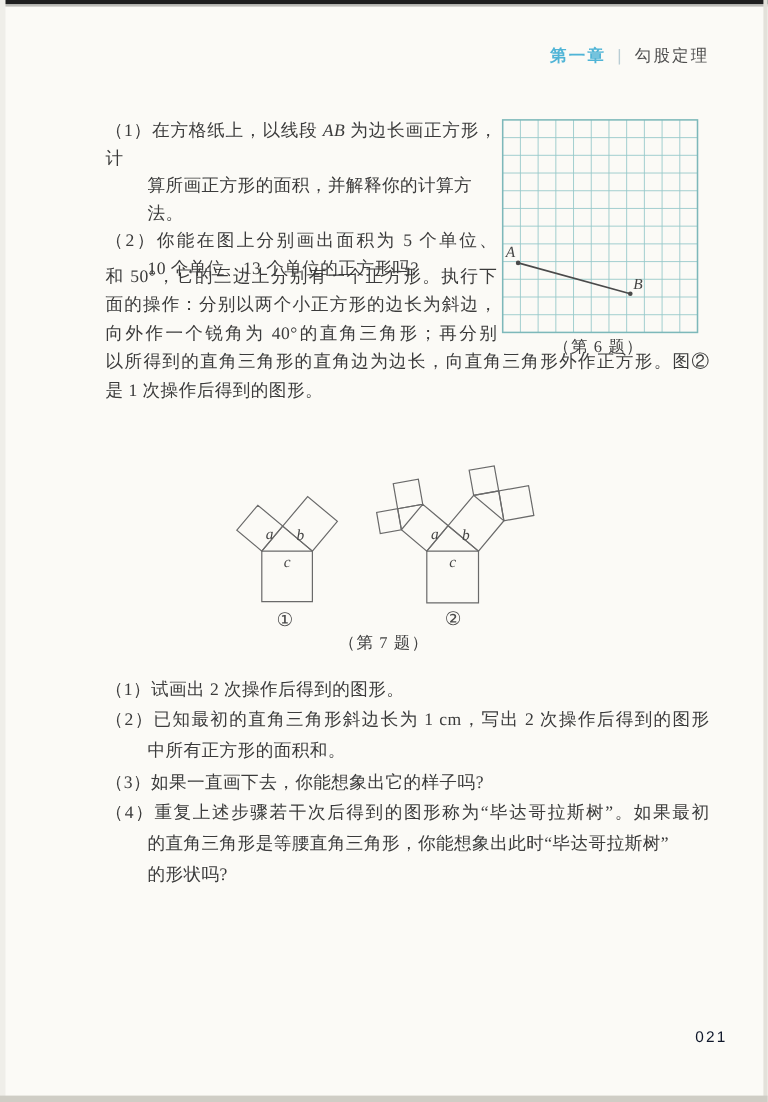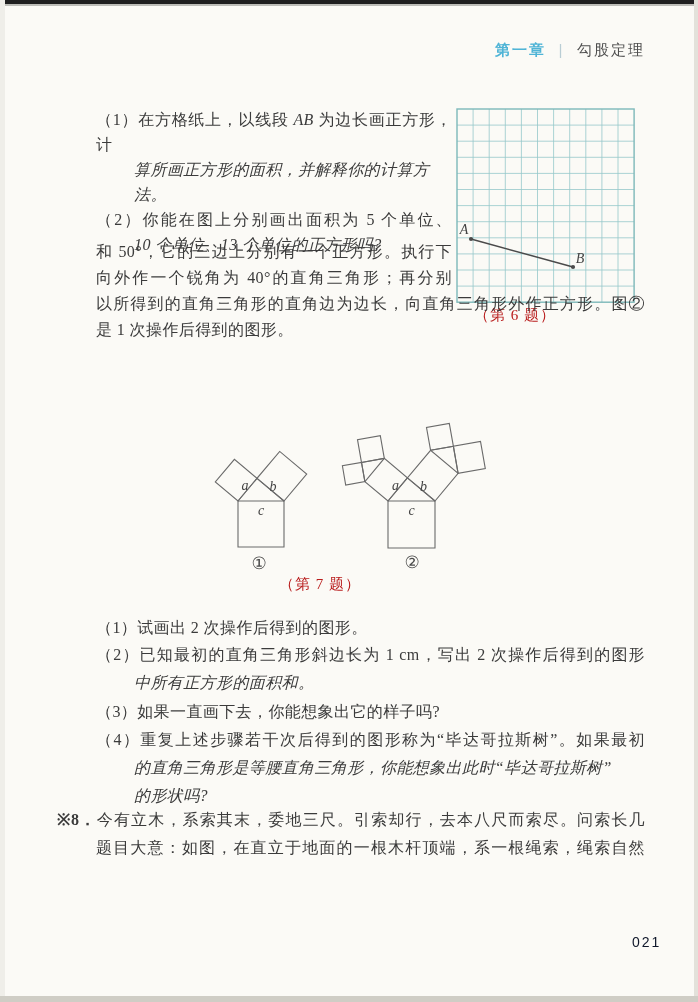--- a/index.html
+++ b/index.html
@@ -5,47 +5,47 @@
   html,body{margin:0;padding:0;}
   body{width:698px;height:1002px;position:relative;background:#fbfaf6;
        font-family:"Liberation Serif","DejaVu Serif",serif;color:#3b3b3b;overflow:hidden;}
   .edge-top{position:absolute;left:0;top:0;width:698px;height:4px;background:#1f1f1f;}
   .edge-top2{position:absolute;left:0;top:4px;width:698px;height:2px;background:#bdbdb8;}
   .edge-bottom{position:absolute;left:0;top:996px;width:698px;height:6px;background:#cfcdc5;}
   .edge-right{position:absolute;left:694px;top:0;width:4px;height:1002px;background:#e3e1da;}
   .edge-left{position:absolute;left:0;top:0;width:5px;height:1002px;background:#efeee9;}
 
   header{position:absolute;top:41px;right:53px;font-size:15px;letter-spacing:2px;
-         font-family:Liberation Mono, monospace;}
+         font-family:Liberation Sans, sans-serif;}
   header .chap{color:#4fb4d6;font-weight:bold;}
   header .sep{color:#b9cdd4;margin:0 10px;font-weight:normal;}
   header .title{color:#4e4e4e;}
 
   section{position:absolute;font-size:16px;letter-spacing:0.4px;}
   .line{text-align:left;}
   .j{text-align:justify;text-align-last:justify;}
   .pnum{font-weight:bold;display:inline-block;width:28px;}
   .pnum8{font-weight:bold;display:inline-block;width:39px;}
   .ind1{padding-left:28px;}
-  .ind2{padding-left:66px;font-style:italic;}
+  .ind2{padding-left:66px;}
   .ind8{padding-left:39px;}
   .w-narrow{width:384px;box-sizing:border-box;}
   i{font-style:italic;font-family:"Liberation Serif","DejaVu Serif",serif;}
 
   #p6{left:68px;top:107px;width:384px;line-height:25px;}
   #p7{left:68px;top:239px;width:577px;line-height:26px;}
   #q1{left:68px;top:614px;width:577px;line-height:28px;}
   #q2{left:68px;top:641px;width:577px;line-height:28px;}
   #q3{left:68px;top:698px;width:577px;line-height:28px;}
   #q4{left:68px;top:726px;width:577px;line-height:28px;}
   #p8{left:57px;top:806px;width:588px;line-height:28px;}
 
   .figwrap{position:absolute;left:453px;top:105px;width:190px;height:200px;}
   .fig7wrap{position:absolute;left:180px;top:408px;width:360px;height:170px;}
-  .caption{position:absolute;font-size:15px;letter-spacing:1px;color:#b91c1c;}
+  .caption{position:absolute;font-size:15px;letter-spacing:1px;color:#404040;text-align:center;}
   #cap6{left:474px;top:306px;width:140px;}
   #cap7{left:279px;top:575px;width:140px;}
   .circnum{position:absolute;font-size:17px;color:#4a4a4a;text-align:center;width:30px;}
   #fig1cap{left:244px;top:553px;}
   #fig2cap{left:397px;top:552px;}
 
   #pageno{position:absolute;left:632px;top:934px;font-size:14px;letter-spacing:2px;color:#0f172a;
           font-family:"Liberation Sans","DejaVu Sans",sans-serif;}
   svg{display:block;}
 </style>
@@ -97,20 +97,21 @@
       <circle cx="18" cy="134" r="2.1" fill="#4a4a4a"></circle>
       <circle cx="120" cy="162" r="2.1" fill="#4a4a4a"></circle>
       <text x="11" y="129" text-anchor="middle" font-size="14" font-style="italic" fill="#444" font-family="&quot;Liberation Serif&quot;,&quot;DejaVu Serif&quot;,serif">A</text>
       <text x="127" y="158" text-anchor="middle" font-size="14" font-style="italic" fill="#444" font-family="&quot;Liberation Serif&quot;,&quot;DejaVu Serif&quot;,serif">B</text>
     </svg>
 </div>
 <div class="caption" id="cap6">（第 6 题）</div>
 
 <section id="p7">
   <div class="line j ind1 w-narrow">和 50°，它的三边上分别有一个正方形。执行下</div>
+  <div class="line j ind1 w-narrow">面的操作：分别以两个小正方形的边长为斜边，</div>
   <div class="line j ind1 w-narrow">向外作一个锐角为 40°的直角三角形；再分别</div>
   <div class="line j ind1">以所得到的直角三角形的直角边为边长，向直角三角形外作正方形。图②</div>
   <div class="line ind1">是 1 次操作后得到的图形。</div>
 </section>
 
 <div class="fig7wrap">
   <svg id="figsvg" width="360" height="170">
       <polygon points="58.0,93.0 104.0,93.0 104.0,139.0 58.0,139.0" fill="none" stroke="#6a6a6a" stroke-width="1.1"></polygon>
       <line x1="58.0" y1="93.0" x2="77.0" y2="70.3" stroke="#6a6a6a" stroke-width="1.1"></line>
       <line x1="77.0" y1="70.3" x2="104.0" y2="93.0" stroke="#6a6a6a" stroke-width="1.1"></line>
@@ -151,17 +152,15 @@
 <section id="q3">
   <div class="line ind1">（3）如果一直画下去，你能想象出它的样子吗?</div>
 </section>
 <section id="q4">
   <div class="line j ind1">（4）重复上述步骤若干次后得到的图形称为“毕达哥拉斯树”。如果最初</div>
   <div class="line ind2">的直角三角形是等腰直角三角形，你能想象出此时“毕达哥拉斯树”</div>
   <div class="line ind2">的形状吗?</div>
 </section>
 
 <section id="p8">
-  <div class="line j"><span class="pnum8">※8．</span><span>今有立木，系索其末，委地三尺。引索却行，去本八尺而索尽。问索长几</span></div>
-  <div class="line j ind8">题目大意：如图，在直立于地面的一根木杆顶端，系一根绳索，绳索自然</div>
 </section>
 
 <div id="pageno">021</div>
 
 </body></html>

